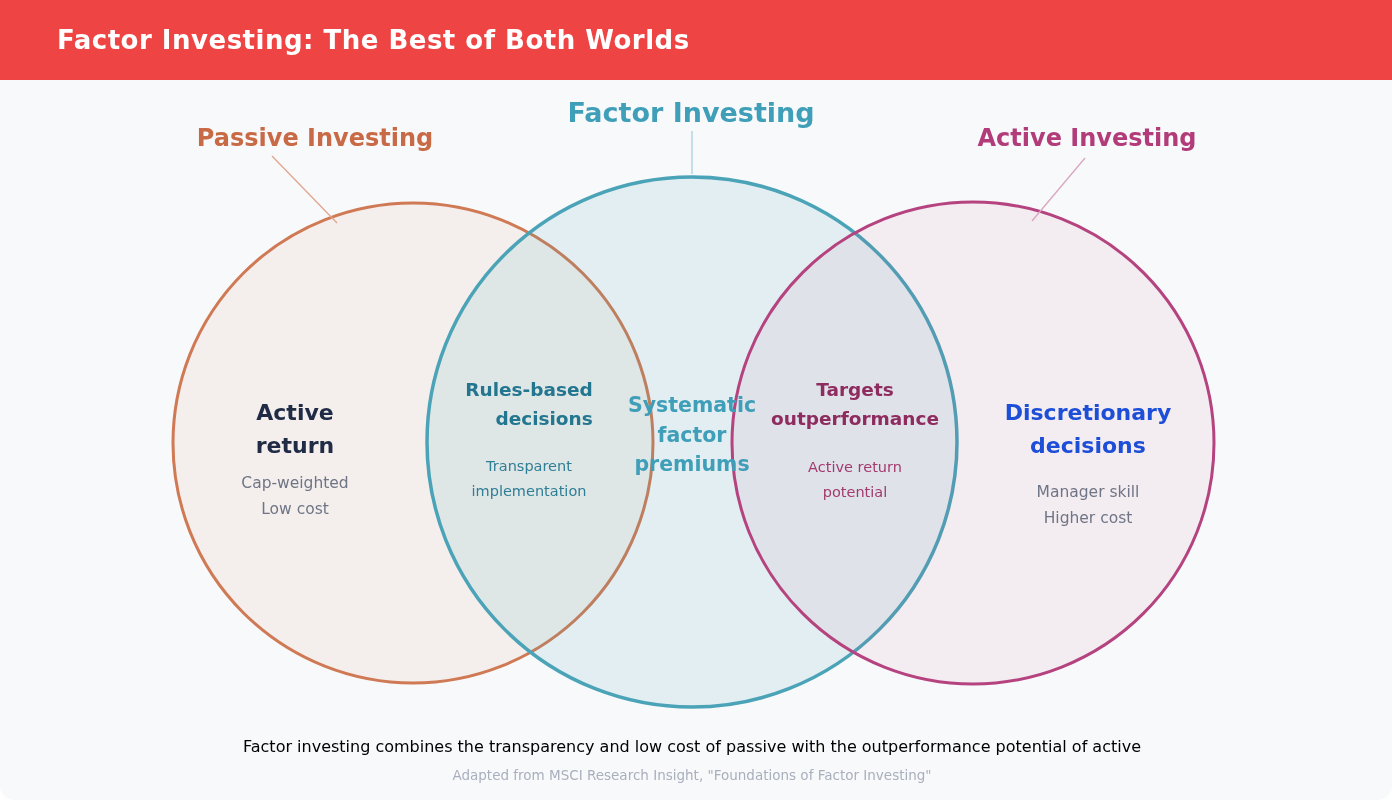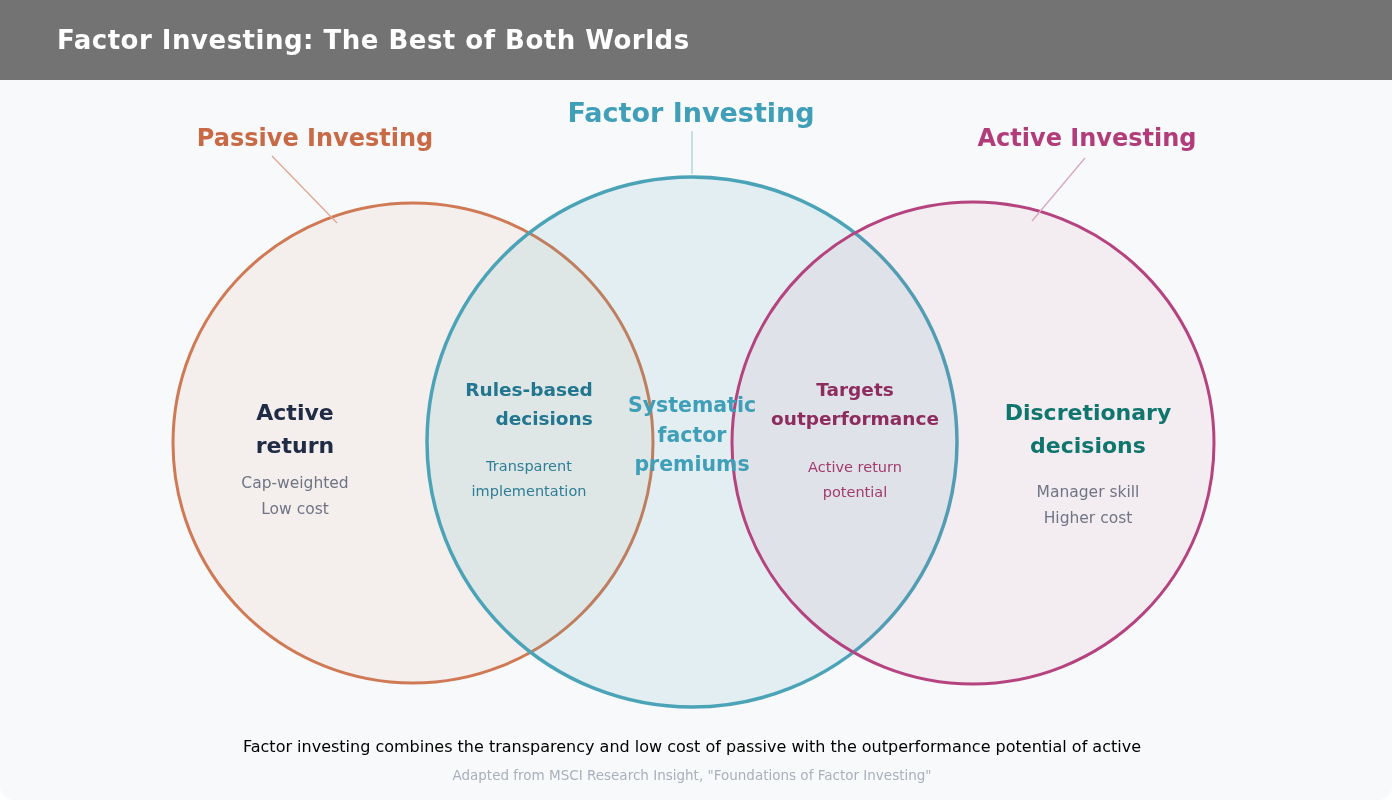--- a/index.html
+++ b/index.html
@@ -29,21 +29,21 @@
   .caption,.source{position:absolute;transform:translate(-50%,-50%);white-space:nowrap;
           text-align:center;z-index:2;}
   .caption{left:692px;top:746px;font-size:16px;}
   .source{left:692px;top:775px;font-size:13.5px;}
 </style>
 </head>
 <body>
 
 <div class="stage" style="background-color: rgb(248, 249, 250);">
 
-  <header class="topbar" style="background-color: #737373;">
+  <header class="topbar" style="background-color: #ef4444;">
     <h1 style="color: rgb(255, 255, 255);">Factor Investing: The Best of Both Worlds</h1>
   </header>
 
   <svg class="venn" viewBox="0 0 1392 800">
     <circle stroke-width="3" cx="413" cy="443" r="240" stroke="#cf7a55" fill="rgba(207,122,85,0.08)"></circle>
     <circle stroke-width="3.5" cx="692" cy="442" r="265" stroke="#4ba3b8" fill="rgba(75,163,184,0.12)"></circle>
     <circle stroke-width="3" cx="973" cy="443" r="241" stroke="#b5437f" fill="rgba(181,67,127,0.07)"></circle>
     <line stroke-width="1.3" x1="272" y1="156" x2="337" y2="223" stroke="#e2a68f"></line>
     <line stroke-width="1.3" x1="692" y1="131" x2="692" y2="174" stroke="#a8d3dd"></line>
     <line stroke-width="1.3" x1="1085" y1="158" x2="1032" y2="221" stroke="#d9a6c2"></line>
@@ -65,21 +65,21 @@
 
   <div class="region-title r-factor-title" style="color: rgb(63, 158, 184);">Systematic
 factor
 premiums</div>
 
   <div class="region-title r-fa-title" style="color: rgb(142, 44, 96);">Targets
 outperformance</div>
   <div class="region-sub r-fa-sub" style="color: rgb(162, 58, 110);">Active return
 potential</div>
 
-  <div class="region-title r-active-title" style="color: #0f766e;">Discretionary
+  <div class="region-title r-active-title" style="color: #1d4ed8;">Discretionary
 decisions</div>
   <div class="region-sub r-active-sub" style="color: rgb(111, 117, 133);">Manager skill
 Higher cost</div>
 
   <div class="caption" style="color: #000000;">Factor investing combines the transparency and low cost of passive with the outperformance potential of active</div>
   <div class="source" style="color: rgb(169, 175, 190);">Adapted from MSCI Research Insight, "Foundations of Factor Investing"</div>
 
 </div>
 
 </body></html>

